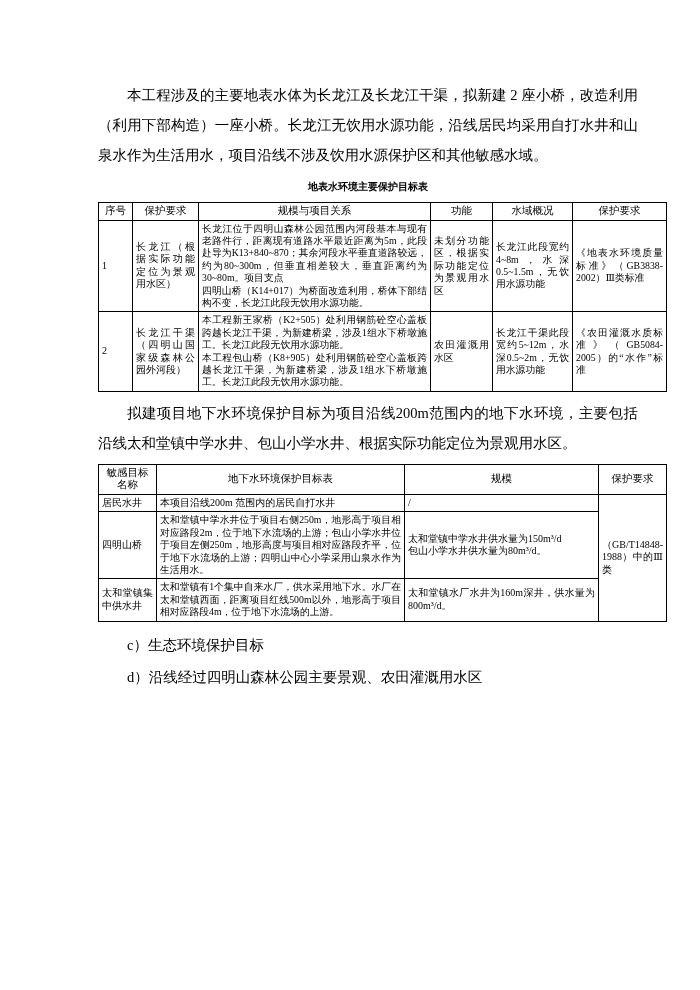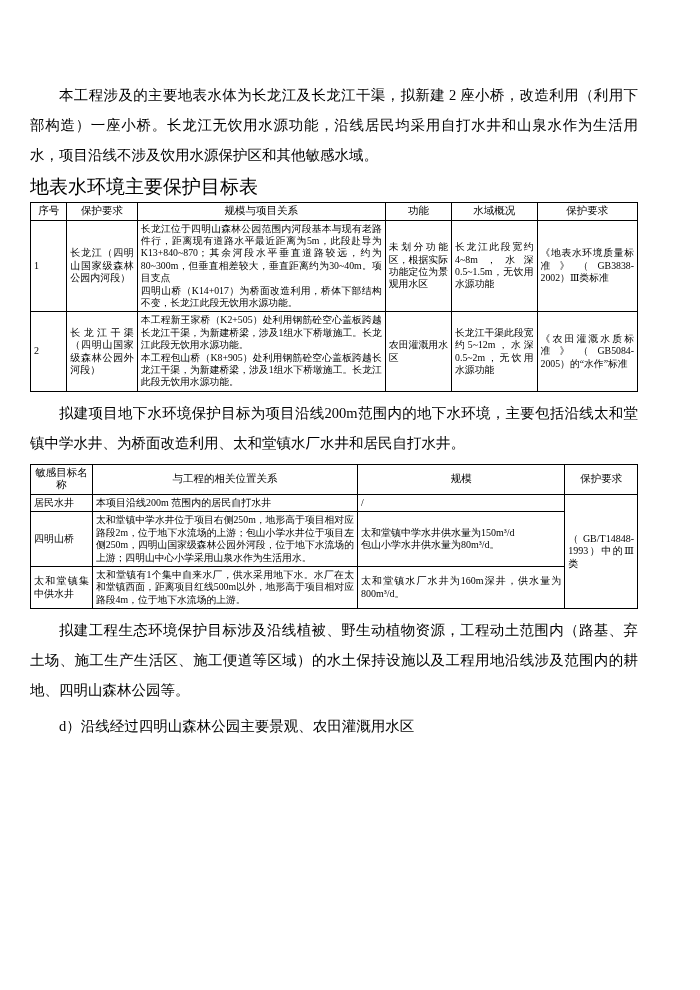--- a/index.html
+++ b/index.html
@@ -12,34 +12,34 @@
     height: 990px;
     font-family: "Liberation Serif", "DejaVu Serif", serif;
     color: #000000;
     overflow: hidden;
   }
   .page {
     position: relative;
     width: 700px;
     height: 990px;
     box-sizing: border-box;
-    padding: 80px 62px 40px 30px;
+    padding: 80px 62px 40px 98px;
   }
   p.para {
     font-size: 14.5px;
     line-height: 30px;
     text-align: justify;
     text-justify: inter-ideograph;
     margin: 0 0 6px 0;
     text-indent: 2em;
   }
   .tbl-title {
-    text-align: left;
-    font-size: 19px;
-    font-weight: normal;
+    text-align: center;
+    font-size: 10px;
+    font-weight: bold;
     margin: 6px 0 4px 0;
     line-height: 22px;
   }
   table.doc {
     border-collapse: collapse;
     width: 100%;
     table-layout: fixed;
     font-size: 10px;
     line-height: 12.5px;
   }
@@ -94,78 +94,78 @@
         <th class="c">保护要求</th>
         <th class="c">规模与项目关系</th>
         <th class="c">功能</th>
         <th class="c">水域概况</th>
         <th class="c">保护要求</th>
       </tr>
     </thead>
     <tbody>
       <tr>
         <td class="c">1</td>
-        <td class="c">长龙江（四明山国家级森林公园内河段）</td>
-        <td class="body-cell" style="white-space:pre-line">长龙江位于四明山森林公园范围内河段基本与现有老路件行，距离现有道路水平最近距离为5m，此段赴导为K13+840~870；其余河段水平垂直道路较远，约为80~300m，但垂直相差较大，垂直距离约为30~40m。项目支点
+        <td class="c">长龙江（根据实际功能定位为景观用水区）</td>
+        <td class="body-cell" style="white-space:pre-line">长龙江位于四明山森林公园范围内河段基本与现有老路件行，距离现有道路水平最近距离为5m，此段赴导为K13+840~870；其余河段水平垂直道路较远，约为80~300m，但垂直相差较大，垂直距离约为30~80m。项目支点
 四明山桥（K14+017）为桥面改造利用，桥体下部结构不变，长龙江此段无饮用水源功能。</td>
         <td class="body-cell">未划分功能区，根据实际功能定位为景观用水区</td>
         <td class="body-cell">长龙江此段宽约 4~8m，水深0.5~1.5m，无饮用水源功能</td>
         <td class="body-cell c">《地表水环境质量标准》（GB3838-2002）Ⅲ类标准</td>
       </tr>
       <tr>
         <td class="c">2</td>
         <td class="c">长龙江干渠（四明山国家级森林公园外河段）</td>
         <td class="body-cell" style="white-space:pre-line">本工程新王家桥（K2+505）处利用钢筋砼空心盖板跨越长龙江干渠，为新建桥梁，涉及1组水下桥墩施工。长龙江此段无饮用水源功能。
 本工程包山桥（K8+905）处利用钢筋砼空心盖板跨越长龙江干渠，为新建桥梁，涉及1组水下桥墩施工。长龙江此段无饮用水源功能。</td>
         <td class="body-cell c">农田灌溉用水区</td>
         <td class="body-cell">长龙江干渠此段宽约5~12m，水深0.5~2m，无饮用水源功能</td>
         <td class="body-cell c">《农田灌溉水质标准》（GB5084-2005）的“水作”标准</td>
       </tr>
     </tbody>
   </table>
 
   <div class="spacer-sm"></div>
 
-  <p class="para">拟建项目地下水环境保护目标为项目沿线200m范围内的地下水环境，主要包括沿线太和堂镇中学水井、为桥面改造利用、太和堂镇水厂水井和居民自打水井。</p>
+  <p class="para">拟建项目地下水环境保护目标为项目沿线200m范围内的地下水环境，主要包括沿线太和堂镇中学水井、包山小学水井、根据实际功能定位为景观用水区。</p>
 
 
   <table class="doc">
     <colgroup>
       <col style="width:58px">
       <col style="width:248px">
       <col style="width:194px">
       <col style="width:68px">
     </colgroup>
     <thead>
       <tr>
         <th class="c">敏感目标名称</th>
-        <th class="c">与工程的相关位置关系</th>
+        <th class="c">地下水环境保护目标表</th>
         <th class="c">规模</th>
         <th class="c">保护要求</th>
       </tr>
     </thead>
     <tbody>
       <tr>
         <td class="c">居民水井</td>
         <td class="c">本项目沿线200m 范围内的居民自打水井</td>
         <td class="c">/</td>
-        <td class="c" rowspan="3">（GB/T14848-1993）中的Ⅲ类</td>
+        <td class="c" rowspan="3">（GB/T14848-1988）中的Ⅲ类</td>
       </tr>
       <tr>
         <td class="c">四明山桥</td>
-        <td class="body-cell">太和堂镇中学水井位于项目右侧250m，地形高于项目相对应路段2m，位于地下水流场的上游；包山小学水井位于项目左侧250m，四明山国家级森林公园外河段，位于地下水流场的上游；四明山中心小学采用山泉水作为生活用水。</td>
+        <td class="body-cell">太和堂镇中学水井位于项目右侧250m，地形高于项目相对应路段2m，位于地下水流场的上游；包山小学水井位于项目左侧250m，地形高度与项目相对应路段齐平，位于地下水流场的上游；四明山中心小学采用山泉水作为生活用水。</td>
         <td class="c" style="white-space:pre-line">太和堂镇中学水井供水量为150m³/d
 包山小学水井供水量为80m³/d。</td>
       </tr>
       <tr>
         <td class="c">太和堂镇集中供水井</td>
         <td class="body-cell">太和堂镇有1个集中自来水厂，供水采用地下水。水厂在太和堂镇西面，距离项目红线500m以外，地形高于项目相对应路段4m，位于地下水流场的上游。</td>
         <td class="c" style="white-space:pre-line">太和堂镇水厂水井为160m深井，供水量为800m³/d。</td>
       </tr>
     </tbody>
   </table>
 
   <div class="spacer-sm"></div>
 
-  <p class="para">拟建工程生态环境保护目标涉及沿线植被、野生动植物资源，工程动土范围内（路基、弃土场、施工生产生活区、施工便道等区域）的水土保持设施以及工程用地沿线涉及范围内的耕地、四明山森林公园等。</p>
+  <div class="sub-label">c）生态环境保护目标</div>
   <div class="sub-label">d）沿线经过四明山森林公园主要景观、农田灌溉用水区</div>
 
 </div>
 
 </body></html>

